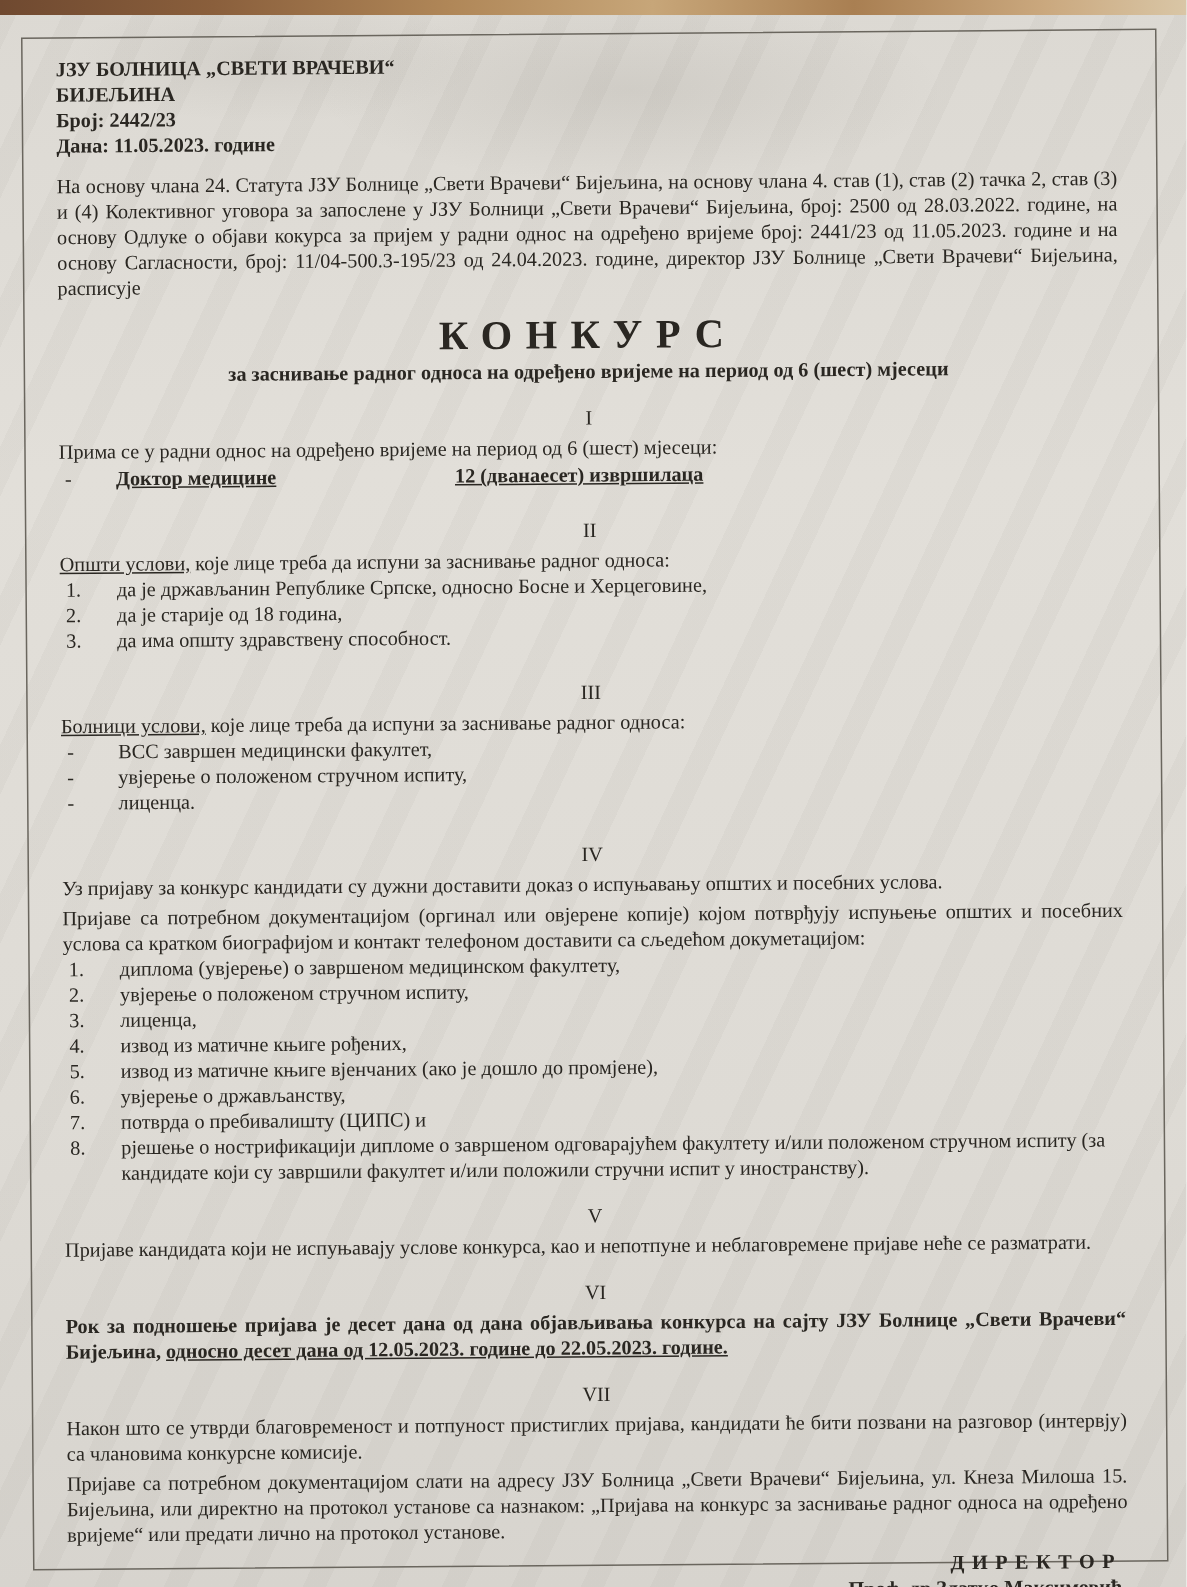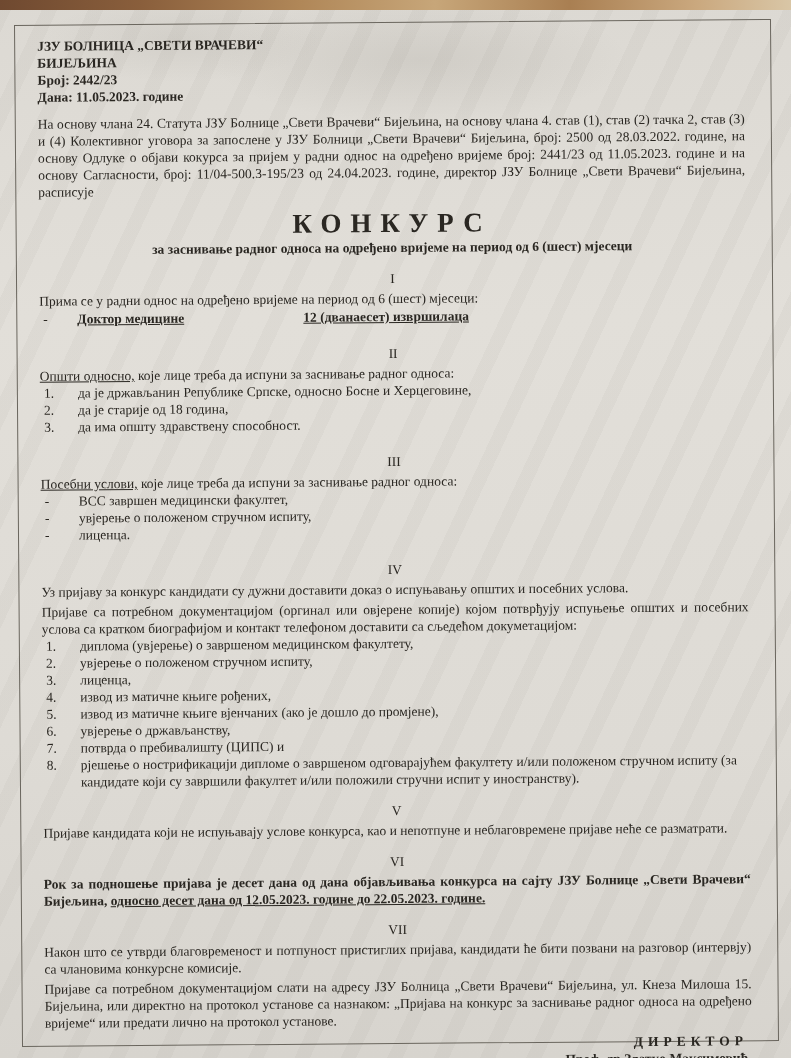--- a/index.html
+++ b/index.html
@@ -70,36 +70,36 @@
 
   <div class="numeral">I</div>
   <p class="par">Прима се у радни однос на одређено вријеме на период од 6 (шест) мјесеци:</p>
   <div class="vacancy-row">
     <span class="marker">-</span>
     <span class="pos">Доктор медицине</span>
     <span class="cnt">12 (дванаесет) извршилаца</span>
   </div>
 
   <div class="numeral gap-lg">II</div>
-  <p class="par"><span class="u">Општи односно,</span><span> које лице треба да испуни за заснивање радног односа:</span></p>
+  <p class="par"><span class="u">Општи услови,</span><span> које лице треба да испуни за заснивање радног односа:</span></p>
   <div class="li">
       <span class="n">1.</span>
       <span class="t">да је држављанин Републике Српске, односно Босне и Херцеговине,</span>
     </div>
   <div class="li">
       <span class="n">2.</span>
       <span class="t">да је старије од 18 година,</span>
     </div>
   <div class="li">
       <span class="n">3.</span>
       <span class="t">да има општу здравствену способност.</span>
     </div>
 
   <div class="numeral gap-lg">III</div>
-  <p class="par"><span class="u">Посебни услови,</span><span> које лице треба да испуни за заснивање радног односа:</span></p>
+  <p class="par"><span class="u">Болници услови,</span><span> које лице треба да испуни за заснивање радног односа:</span></p>
   <div class="li">
       <span class="n">-</span>
       <span class="t">ВСС завршен медицински факултет,</span>
     </div>
   <div class="li">
       <span class="n">-</span>
       <span class="t">увјерење о положеном стручном испиту,</span>
     </div>
   <div class="li">
       <span class="n">-</span>

